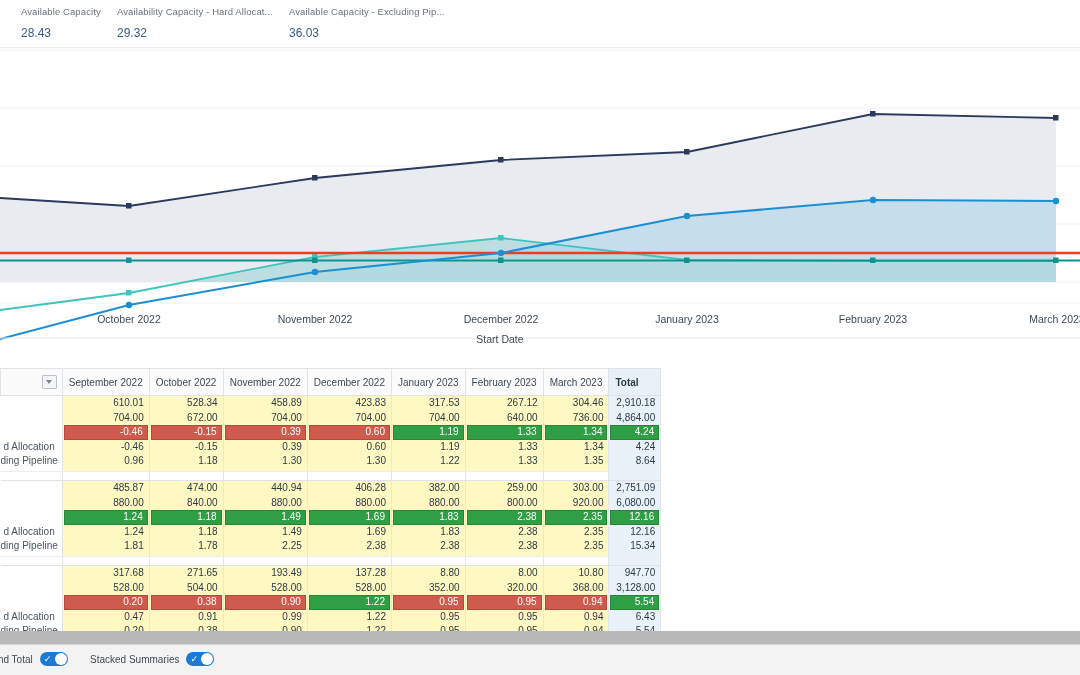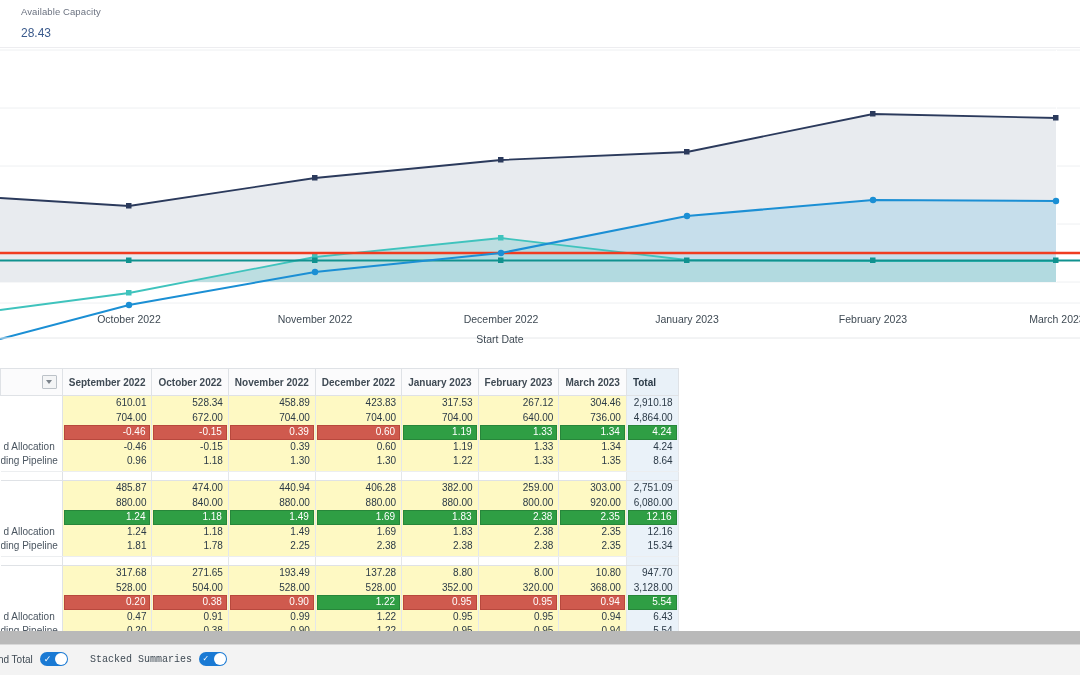--- a/index.html
+++ b/index.html
@@ -54,21 +54,21 @@
     position:absolute;left:0;top:368px;width:1080px;height:277px;
     background:#fff;overflow:hidden;
   }
   #pivot{
     border-collapse:collapse;
     font-size:10px;
     table-layout:fixed;
     background:#fff;
   }
   #pivot th{
-    font-weight:bold;
+    font-weight:normal;
     font-size:10px;
     color:#3f4a54;
     background:#fbfbfc;
     border:1px solid #dfe2e6;
     border-top:1px solid #dfe2e6;
     padding:4px 6px;
     text-align:left;
     height:18px;
     vertical-align:middle;
     white-space:nowrap;
@@ -158,33 +158,41 @@
     position:relative;display:inline-block;flex:none;
   }
   .switch .knob{
     position:absolute;right:1px;top:1px;width:12px;height:12px;
     border-radius:50%;background:#fff;
   }
   .switch .chk{
     position:absolute;left:4px;top:1px;color:#fff;font-size:9px;line-height:12px;
   }
   #tg-0{left:-11px;}
-  #tg-1{left:90px;font-family:Liberation Mono, monospace;}
+  #tg-1{left:90px;}
 </style>
 </head>
 <body>
 
 <div id="kpi-strip">
 
   <div class="kpi" id="kpi-0">
     <div class="kpi-label">Available Capacity</div>
     <div class="kpi-value">28.43</div>
   </div>
 
-
+  <div class="kpi" id="kpi-1">
+    <div class="kpi-label">Availability Capacity - Hard Allocat...</div>
+    <div class="kpi-value">29.32</div>
+  </div>
+
+  <div class="kpi" id="kpi-2">
+    <div class="kpi-label">Available Capacity - Excluding Pip...</div>
+    <div class="kpi-value">36.03</div>
+  </div>
 
   <div id="kpi-divider"></div>
 </div>
 
 <div id="chart-panel">
   <svg id="chart-svg" width="1080" height="310" viewBox="0 0 1080 310">
     <defs>
       <clipPath id="plotclip">
           <rect x="0" y="2" width="1057" height="232"></rect>
         </clipPath>

